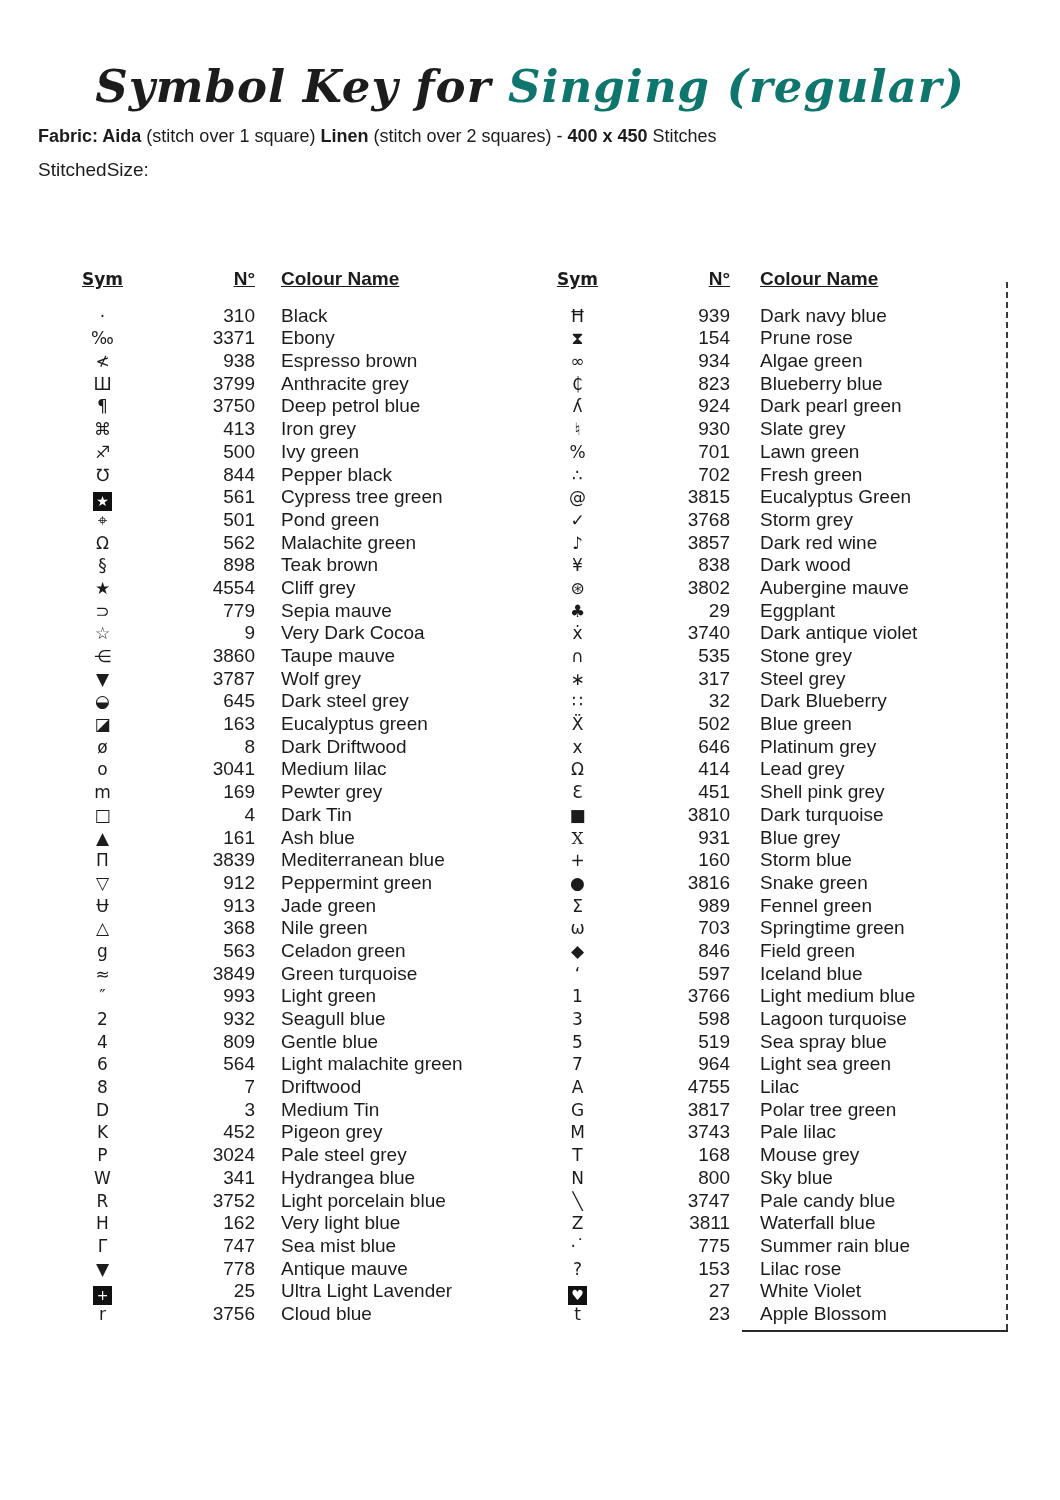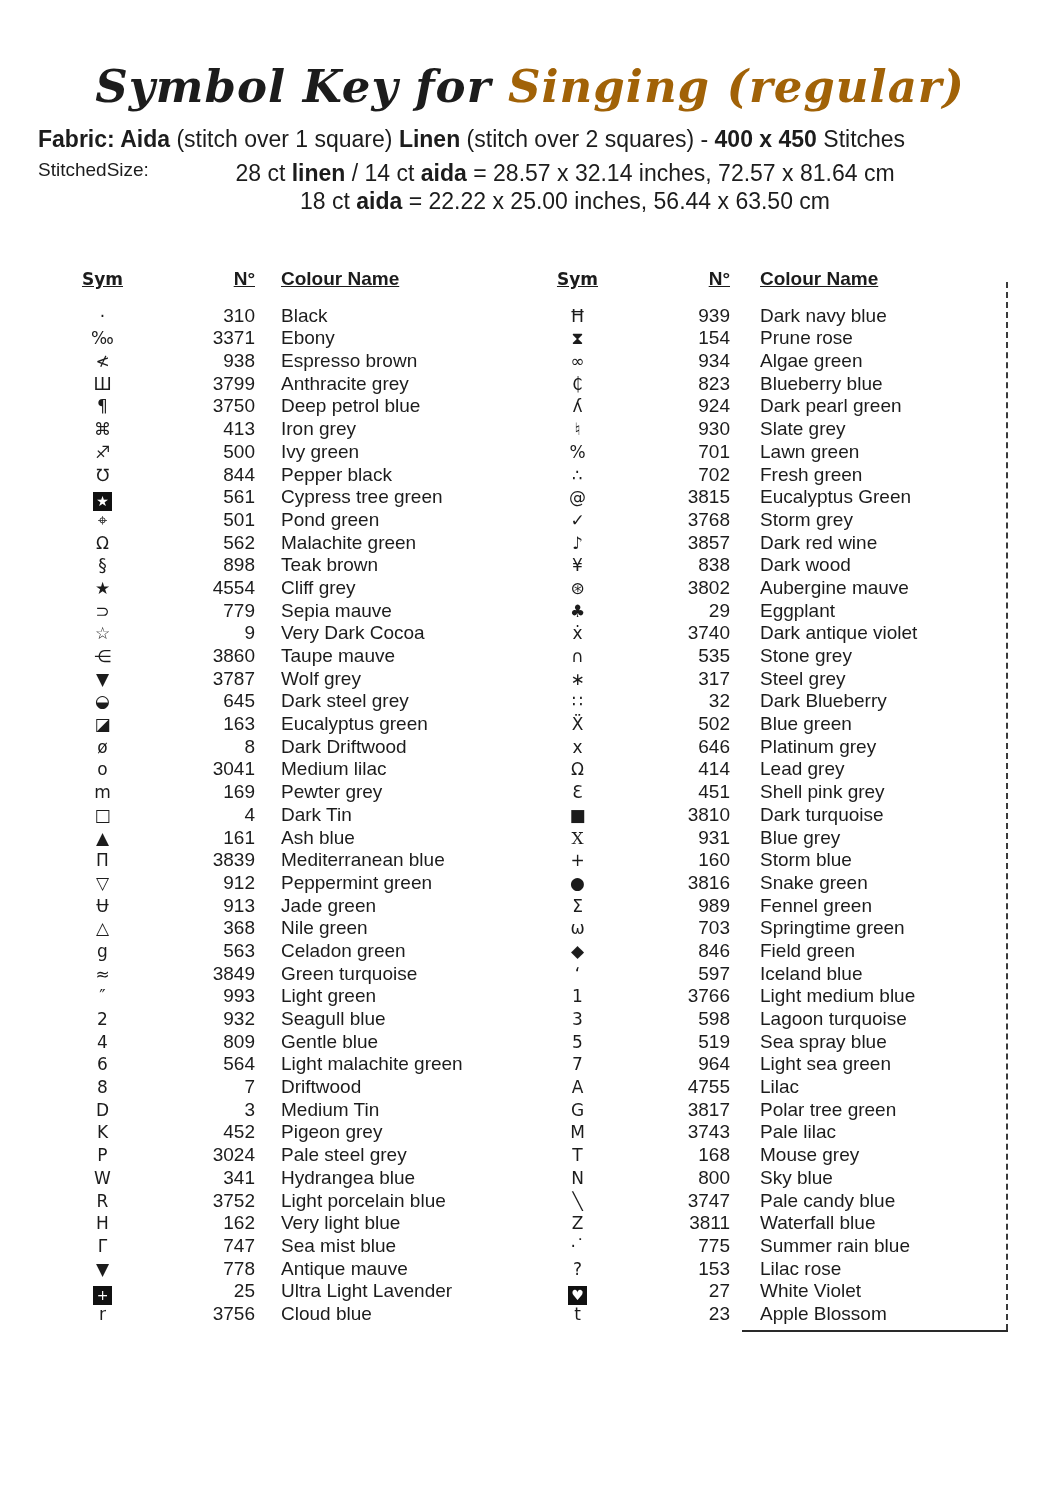--- a/index.html
+++ b/index.html
@@ -10,21 +10,21 @@
   .b{font-weight:bold;}
   
   #title{
     position:absolute;top:60px;left:0;width:100%;text-align:center;
     font-family:"DejaVu Serif",serif;font-style:italic;font-weight:bold;
     font-size:45px;letter-spacing:1px;
   }
   
   #fabric-line{
     position:absolute;top:126px;left:38px;width:990px;
-    font-size:23px;white-space:nowrap;
+    font-size:18px;white-space:nowrap;
   }
   #stitched-label{
     position:absolute;top:159px;left:38px;font-size:19px;font-weight:normal;
   }
   #stitched-lines{
     position:absolute;top:159px;left:185px;width:760px;font-size:23px;
   }
   #stitched-lines .sline{height:28px;line-height:28px;text-align:center;white-space:nowrap;}
   
   .keytable{position:absolute;top:268px;width:465px;}
@@ -52,29 +52,27 @@
   }
   #bottom-border{
     position:absolute;left:742px;top:1330px;width:266px;height:0;
     border-top:2px solid #2a2a2a;
   }
 </style>
 </head>
 <body>
 
 <div id="title">
-  <span>Symbol Key for </span><span id="title-teal" style="color: #a16207;">Singing (regular)</span>
+  <span>Symbol Key for </span><span id="title-teal" style="color: #0f766e;">Singing (regular)</span>
 </div>
 
 <div id="fabric-line"><span class="b">Fabric:  Aida</span><span>  (stitch over 1 square)   </span><span class="b">Linen</span><span>  (stitch over 2 squares) -  </span><span class="b">400 x 450</span><span> Stitches</span></div>
 
 <div id="stitched-label">StitchedSize:</div>
 <div id="stitched-lines">
-    <div class="sline"><span>28 ct </span><span class="b">linen</span><span> / 14 ct </span><span class="b">aida</span><span> = 28.57 x 32.14 inches, 72.57 x 81.64 cm</span></div>
-    <div class="sline"><span>18 ct </span><span class="b">aida</span><span>  = 22.22 x 25.00 inches, 56.44 x 63.50 cm</span></div>
   </div>
 
 <div id="table-left" class="keytable">
   <div class="thead">
     <span class="c-sym">Sym</span>
     <span class="c-num">N°</span>
     <span class="c-name">Colour Name</span>
   </div>
   <div class="tbody">
       <div class="trow">

